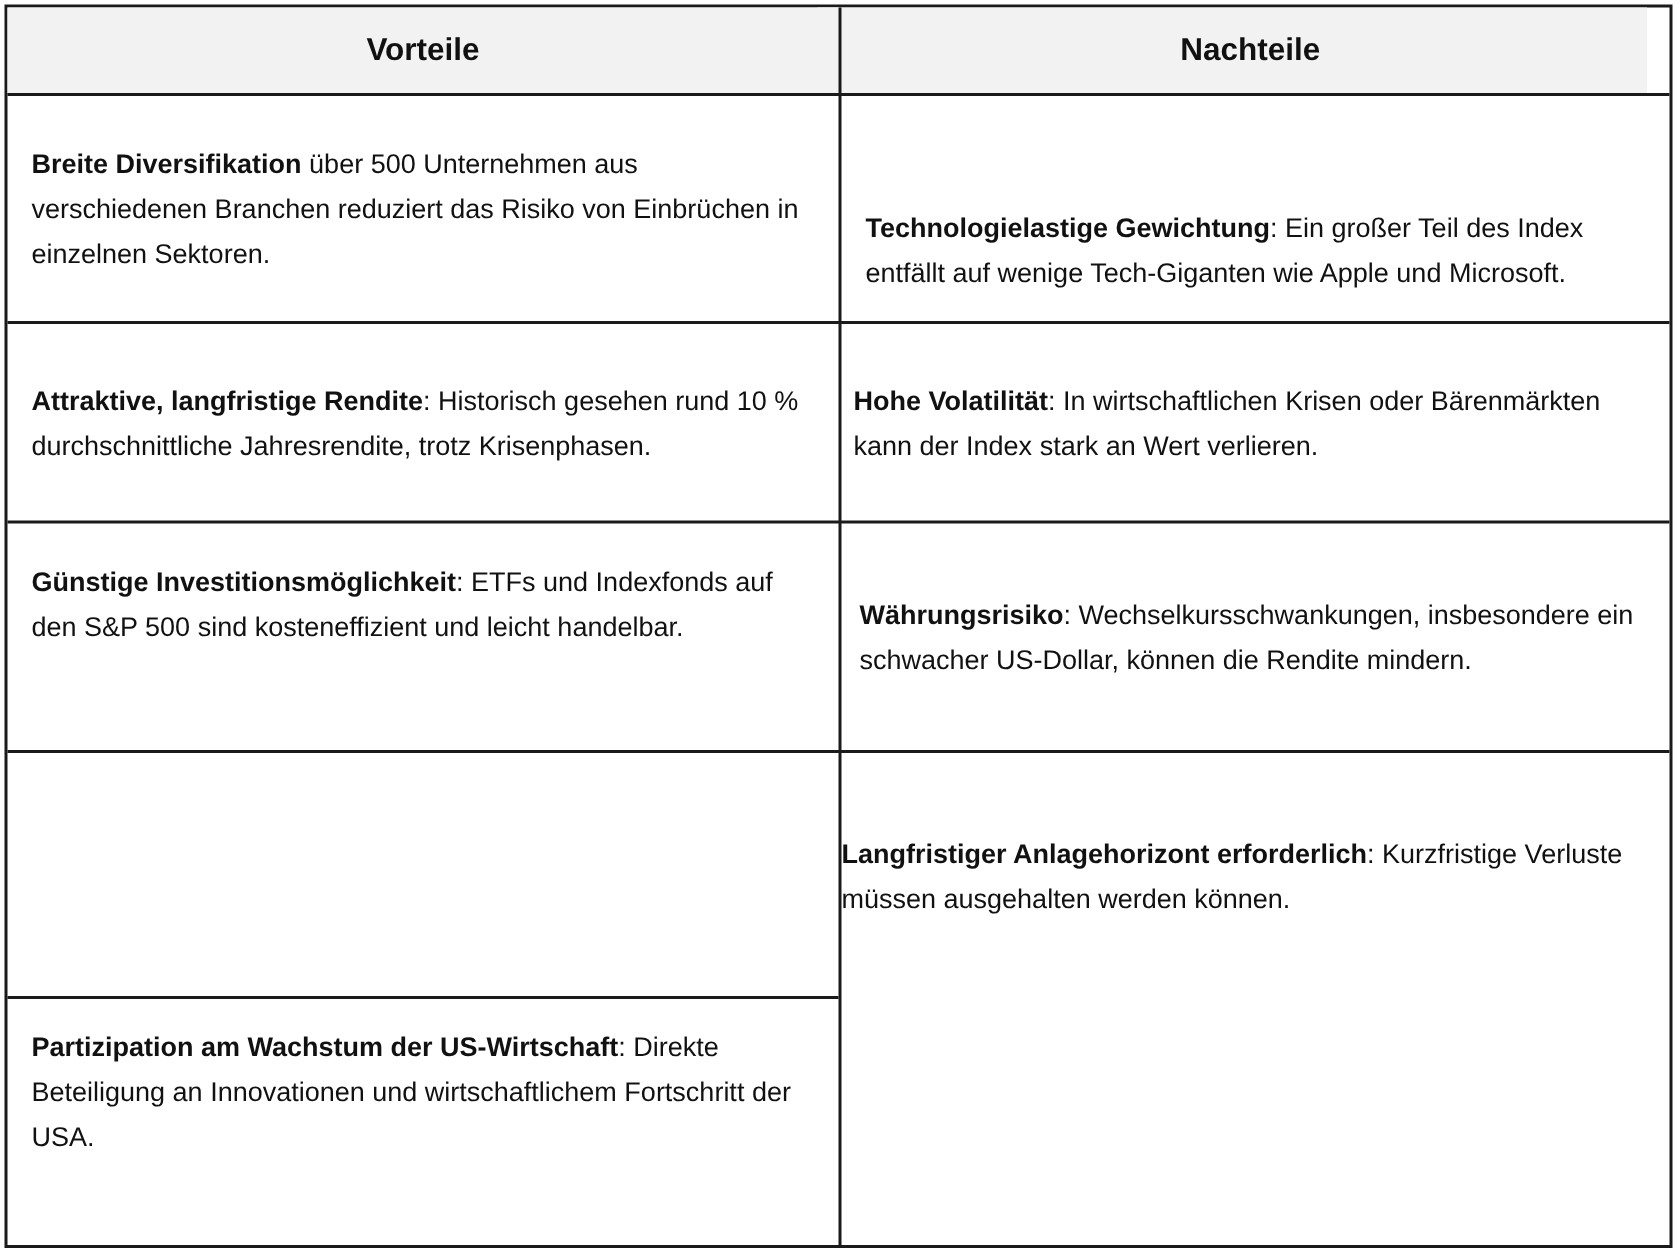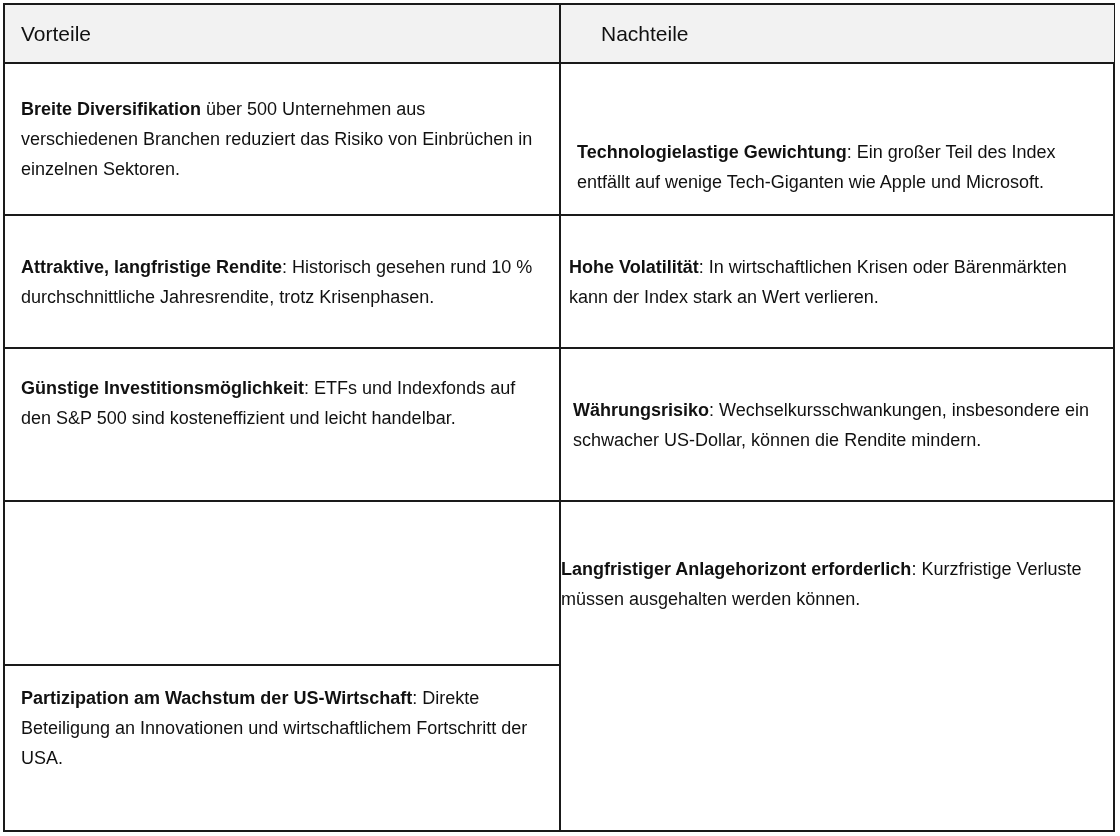--- a/index.html
+++ b/index.html
@@ -4,33 +4,33 @@
   <style>
     html, body { margin: 0; padding: 0; background: #ffffff; }
     body { width: 1120px; height: 836px; position: relative; overflow: hidden;
            font-family: "Liberation Sans", sans-serif; color: #111111; }
     .table { position: absolute; left: 3px; top: 3px; width: 1112px; height: 829px;
              border: 2px solid #1a1a1a; box-sizing: border-box; }
     .cell { position: absolute; box-sizing: border-box; display: flex; align-items: center;
             padding: 0 16px 0 16px; font-size: 18px; line-height: 30px; }
     .cell .txt { display: block; }
     .cell b { font-weight: bold; }
-    .hdr { background: #f2f2f2; justify-content: flex-start; font-weight: normal; font-size: 21px; }
+    .hdr { background: #f2f2f2; justify-content: center; font-weight: bold; font-size: 21px; }
     .hline { position: absolute; height: 2px; background: #1a1a1a; }
     .vline { position: absolute; width: 2px; background: #1a1a1a; }
   </style>
 </head>
 <body>
 
 <div class="table">
 
   <div class="cell hdr" style="left:0; top:0; width:554px; height:57px;">
     <span>Vorteile</span>
   </div>
-  <div class="cell hdr" style="left:556px; top:0; width:553px; height:57px;padding-left:40px;">
+  <div class="cell hdr" style="left:540px; top:0; width:553px; height:57px;padding-left:40px;">
     <span>Nachteile</span>
   </div>
 
   <div class="cell" style="left:0; top:59px; width:554px; height:150px;">
     <span class="txt"><b>Breite Diversifikation</b><span> über 500 Unternehmen aus verschiedenen Branchen reduziert das Risiko von Einbrüchen in einzelnen Sektoren.</span></span>
   </div>
   <div class="cell" style="left:0; top:211px; width:554px; height:131px;">
     <span class="txt"><b>Attraktive, langfristige Rendite</b><span>: Historisch gesehen rund 10 % durchschnittliche Jahresrendite, trotz Krisenphasen.</span></span>
   </div>
   <div class="cell" style="left:0; top:344px; width:554px; height:107px;">

